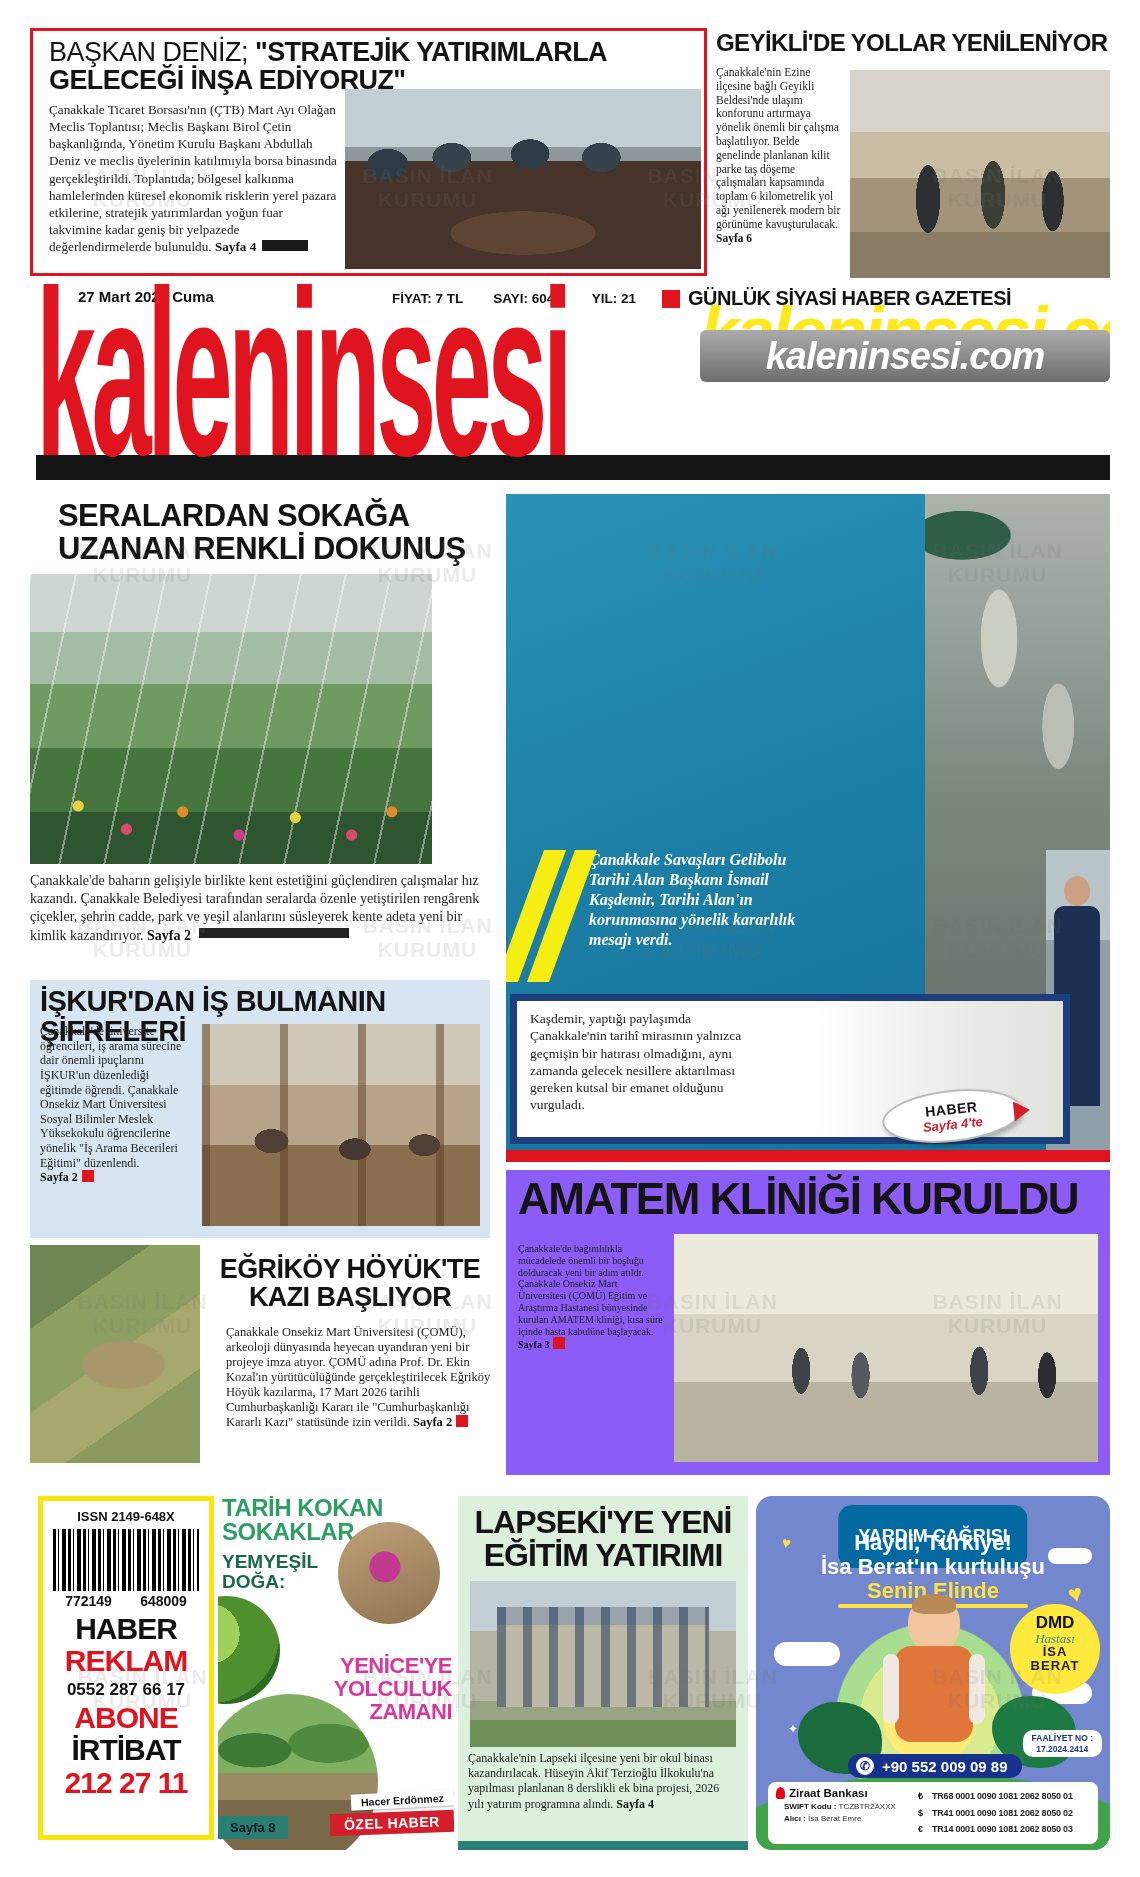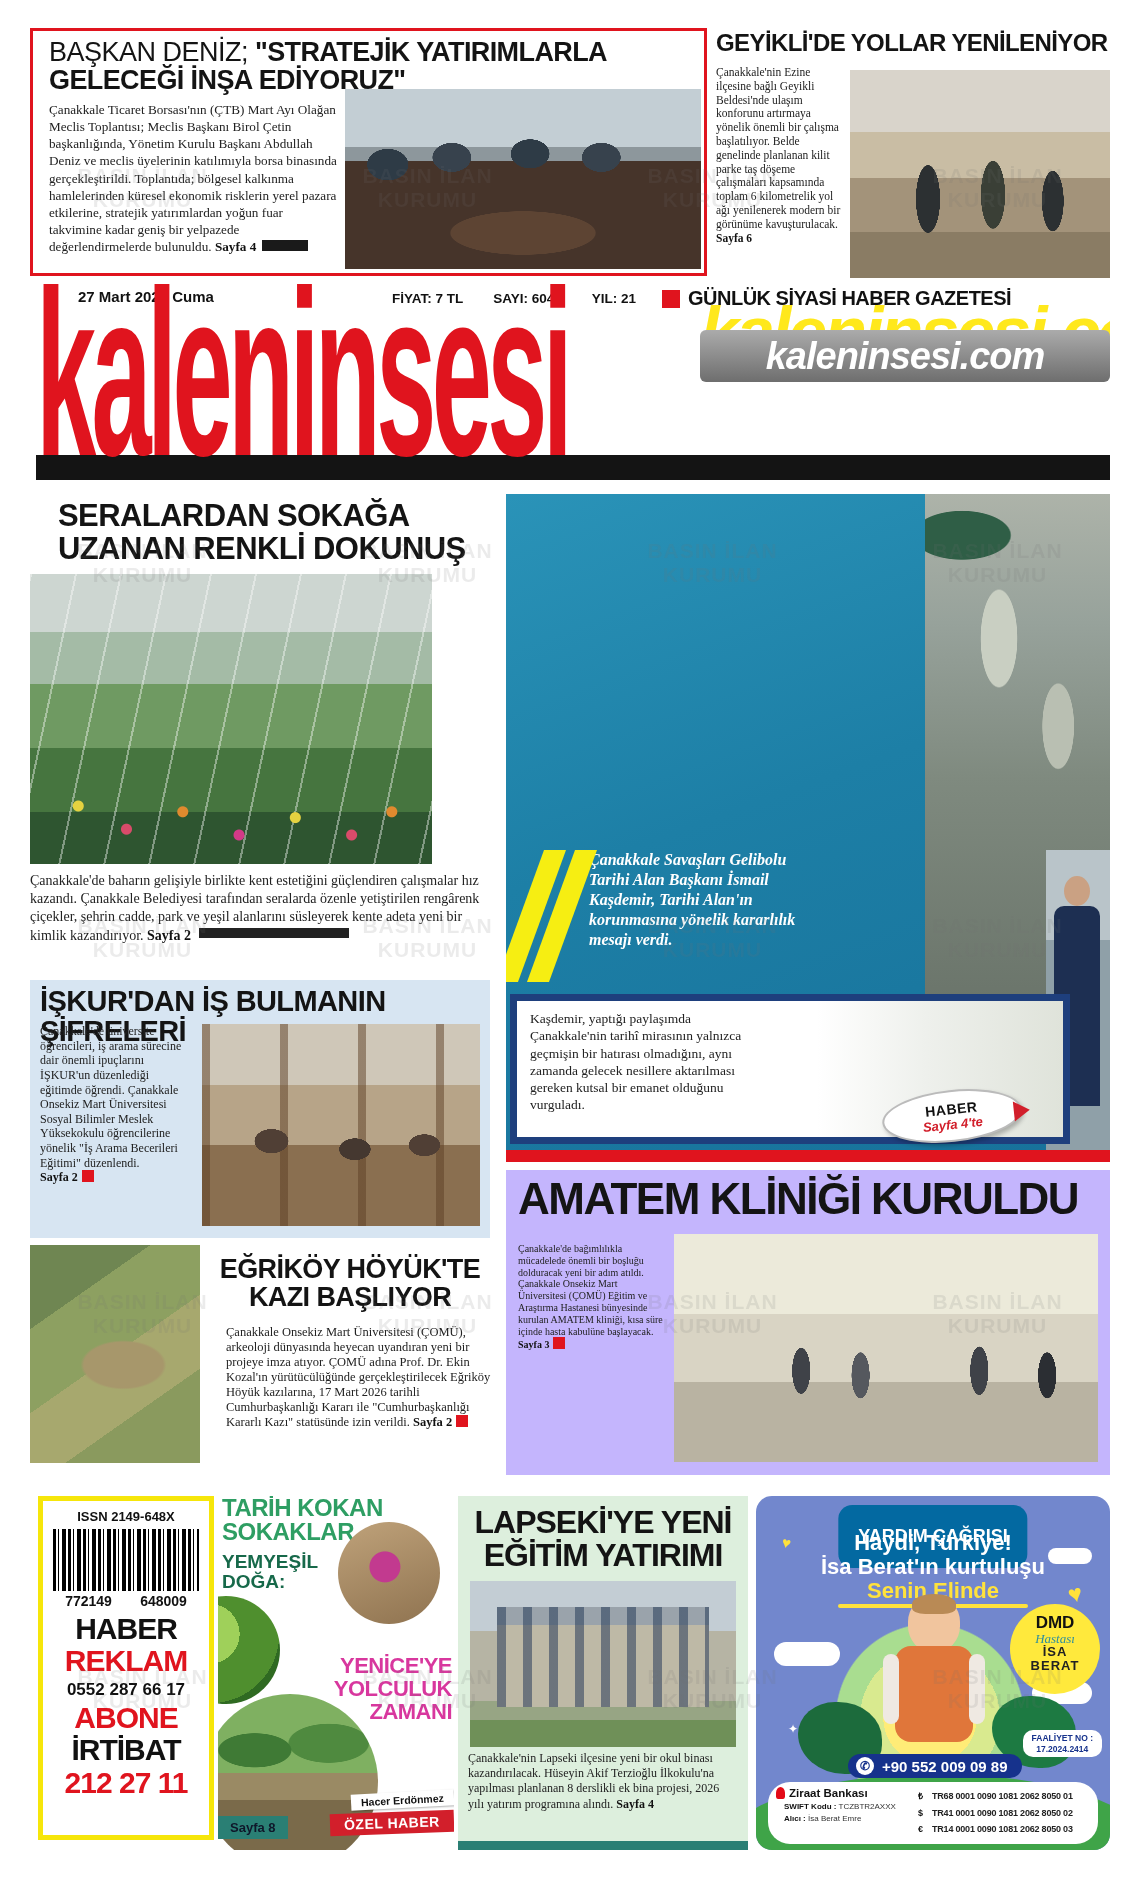--- a/index.html
+++ b/index.html
@@ -124,21 +124,21 @@
   .kd-box-text { width:232px; font-family:"Liberation Serif",serif; font-size:13.5px; line-height:1.28; color:#222; }
   .kd-badge { position:absolute; right:88px; top:596px; width:140px; height:52px; background:#fff; border:2px solid #bbb;
               border-radius:50%; transform:rotate(-6deg); display:flex; flex-direction:column; align-items:center;
               justify-content:center; z-index:4; box-shadow:2px 3px 4px rgba(0,0,0,0.25); }
   .kd-badge:after { content:""; position:absolute; right:-20px; top:16px; border:10px solid transparent; border-left:16px solid #d21f2b; }
   .kd-badge .b1 { font-size:14px; font-weight:bold; color:#111; letter-spacing:0.5px; }
   .kd-badge .b2 { font-size:13px; font-weight:bold; font-style:italic; color:#d21f2b; }
   .kd-redbar { position:absolute; left:0; bottom:0; width:100%; height:12px; background:#e0141e; z-index:5; }
 
   
-  #article-amatem { left:506px; top:1170px; width:604px; height:305px; background:#c4b5fd; }
+  #article-amatem { left:506px; top:1170px; width:604px; height:305px; background:#8b5cf6; }
   .am-headline { position:absolute; left:12px; top:6px; font-size:44px; letter-spacing:-1.5px; }
   .am-body { position:absolute; left:12px; top:73px; width:148px; font-size:10px; line-height:1.18; color:#222; }
   .photo-amatem { position:absolute; left:168px; top:64px; width:424px; height:228px;
     background:
       radial-gradient(ellipse 15px 38px at 30% 60%, #3f4248 0 60%, transparent 61%),
       radial-gradient(ellipse 15px 38px at 44% 62%, #55585e 0 60%, transparent 61%),
       radial-gradient(ellipse 15px 40px at 72% 60%, #3f4248 0 60%, transparent 61%),
       radial-gradient(ellipse 15px 38px at 88% 62%, #2b2e33 0 60%, transparent 61%),
       linear-gradient(180deg,#eceada 0 35%,#d9d4c4 35% 65%,#b9b3a2 65% 100%); }
 
@@ -225,21 +225,21 @@
       text-align:center; padding-top:10px; line-height:1.05; }
   .ch-dmd .d1 { font-size:17px; font-weight:bold; color:#111; }
   .ch-dmd .d2 { font-family:"Liberation Serif",serif; font-style:italic; font-size:13px; color:#2f8f9e; }
   .ch-dmd .d3, .ch-dmd .d4 { font-size:13px; font-weight:bold; color:#222; letter-spacing:1px; }
   .ch-faal { position:absolute; right:8px; top:234px; background:#fff; border-radius:10px; padding:3px 9px;
       color:#16328c; font-size:8.5px; font-weight:bold; text-align:center; line-height:1.25; }
   .ch-phone { position:absolute; left:92px; top:258px; background:#16328c; color:#fff; border-radius:16px;
       padding:3px 14px 3px 8px; font-size:15px; font-weight:bold; display:flex; align-items:center; gap:8px; }
   .ch-phone .ico { width:18px; height:18px; background:#fff; color:#16328c; border-radius:50%; font-size:12px;
       display:flex; align-items:center; justify-content:center; }
-  .ch-bank { position:absolute; left:12px; right:12px; bottom:6px; height:62px; background:#fff; border-radius:22px;
+  .ch-bank { position:absolute; left:12px; right:12px; bottom:6px; height:62px; background:#fff; border-radius:8px;
       padding:5px 8px; display:flex; gap:8px; }
   .ch-bank-left { width:134px; }
   .ch-bank-name { display:flex; align-items:center; gap:4px; font-size:11.5px; font-weight:bold; color:#111; }
   .zir-ico { display:inline-block; width:9px; height:12px; background:#e30a17; border-radius:50% 50% 20% 20%; }
   .ch-bank-line { font-size:8px; color:#333; margin-top:3px;margin-left:8px; }
   .ch-bank-line b { color:#111; }
   .ch-bank-right { flex:1; padding-top:1px; }
   .iban-row { display:flex; gap:5px; font-size:9px; font-weight:bold; color:#222; line-height:1.85; letter-spacing:-0.2px; }
   .iban-row .cur { width:9px; color:#111; }
 </style>

